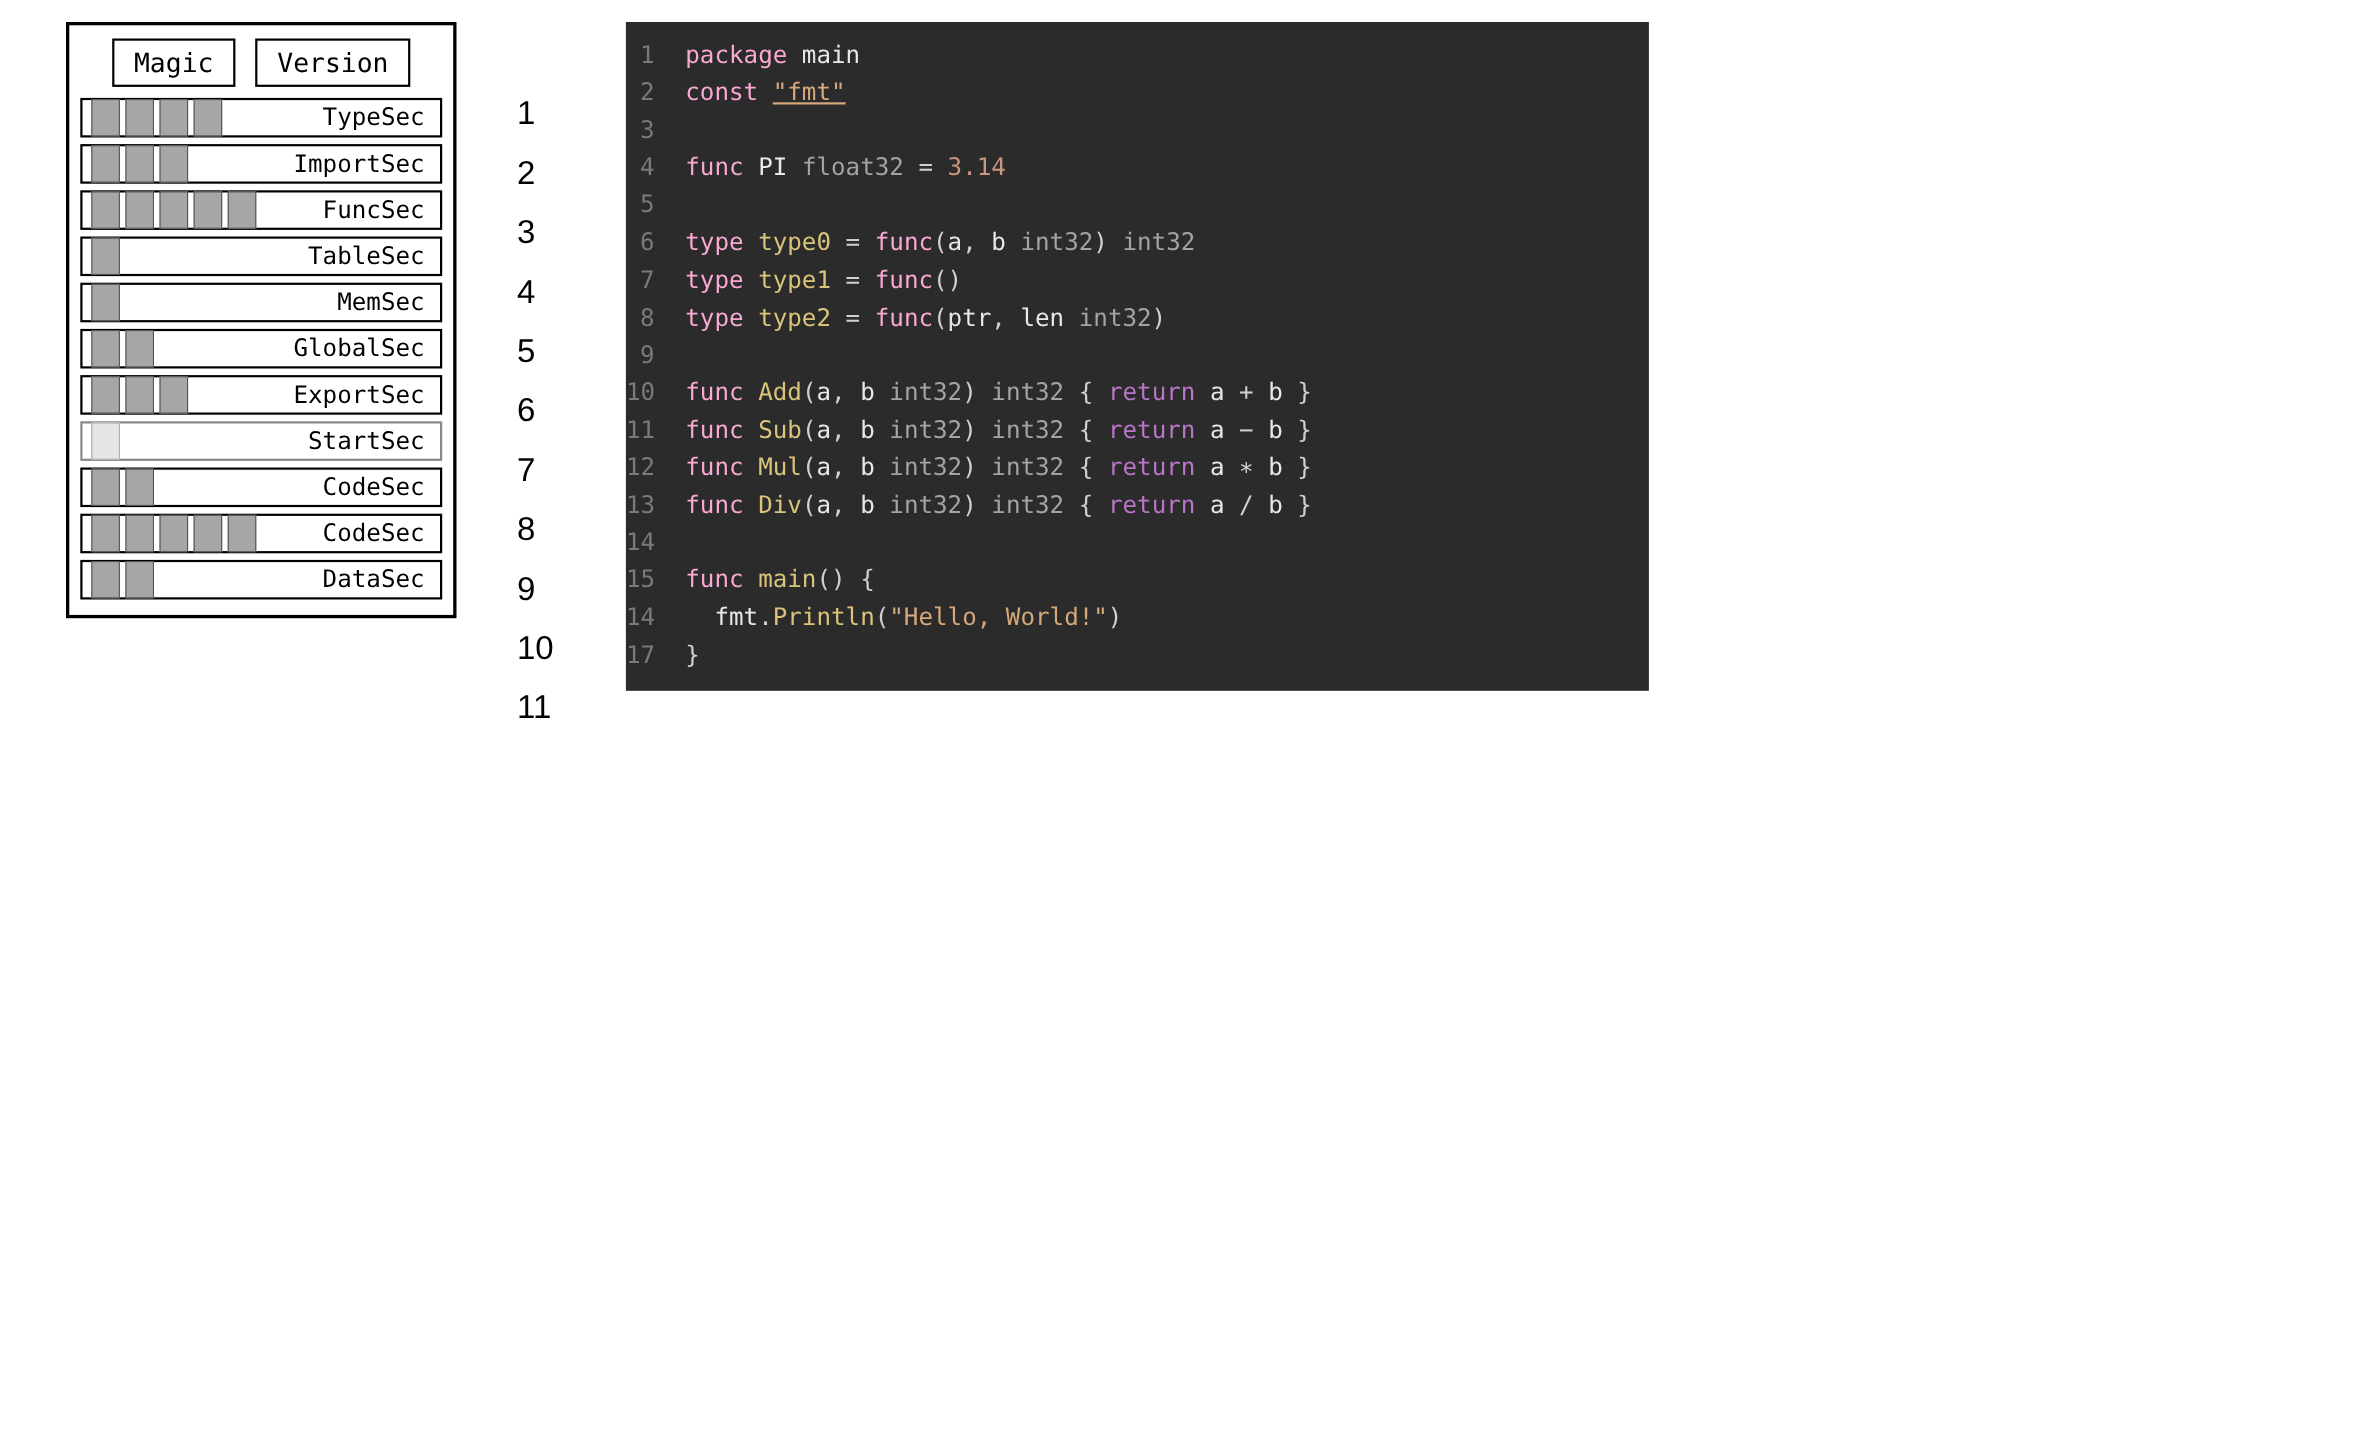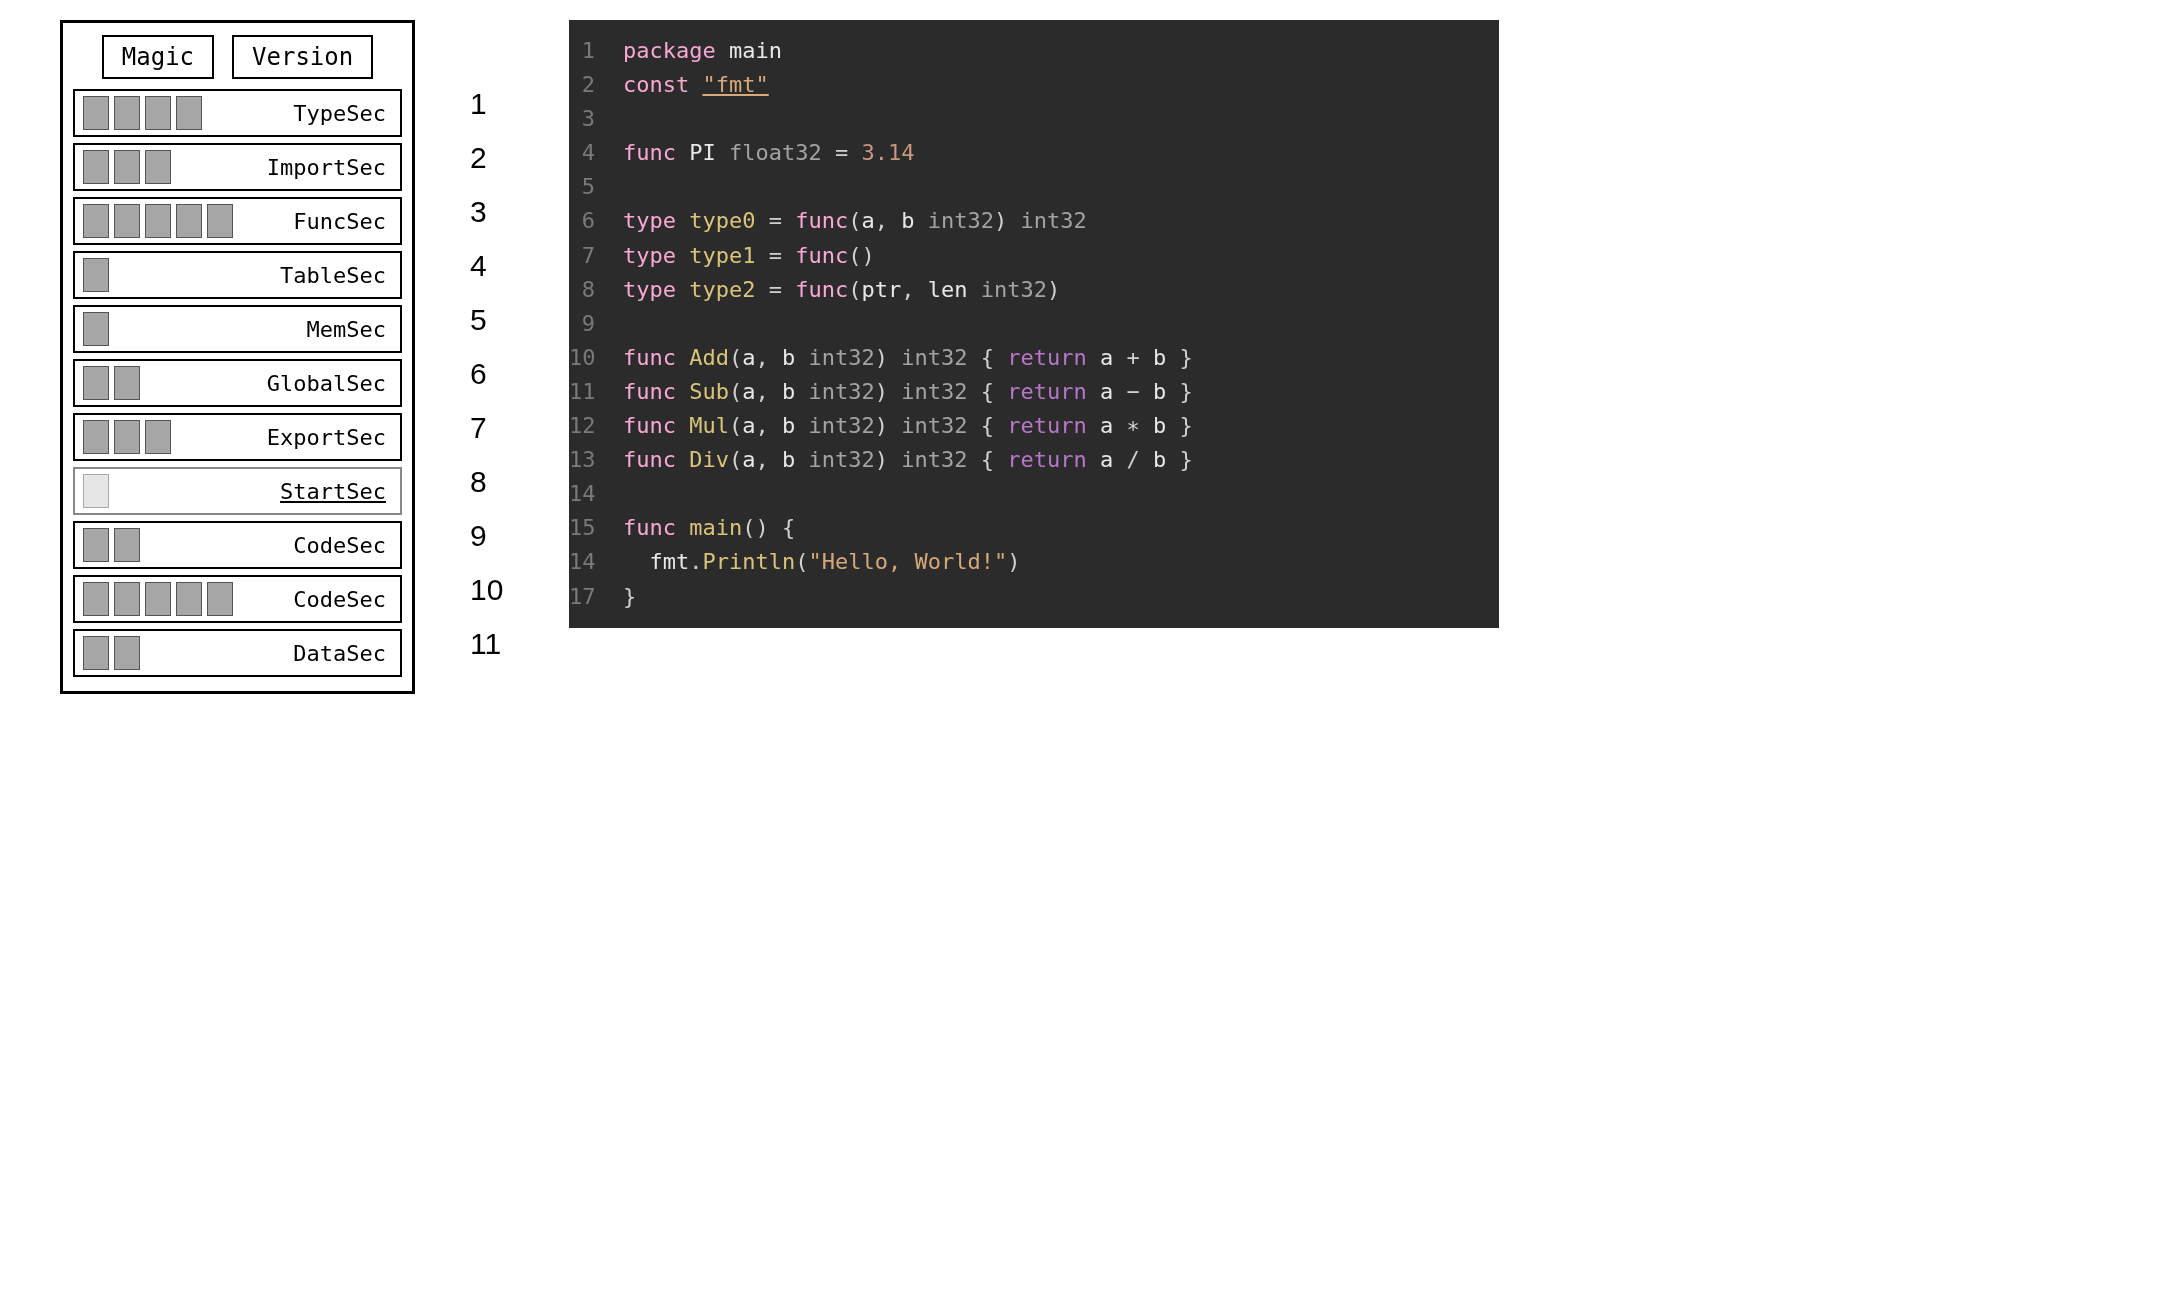--- a/index.html
+++ b/index.html
@@ -30,24 +30,24 @@
     padding: 6px 18px;
     font-size: 24px;
     font-family: ui-monospace, Menlo, Consolas, monospace;
     text-align: center;
   }
   .sections { display: flex; flex-direction: column; gap: 6px; }
   .section-row {
     display: flex;
     align-items: center;
     border: 2px solid #000;
-    height: 48px;
+    height: 36px;
     padding: 0 8px;
   }
-  .section-row.faded { border-color: #888; text-decoration: underline; }
+  .section-row.faded { border-color: #888; }
   .blocks { display: flex; gap: 5px; flex: 0 0 auto; }
   .block {
     width: 26px; height: 34px;
     background: #a6a6a6;
     border: 1px solid #555;
   }
   .block.faded { background: #e6e6e6; border-color:#aaa; }
   .section-label {
     margin-left: auto;
     font-size: 22px;

